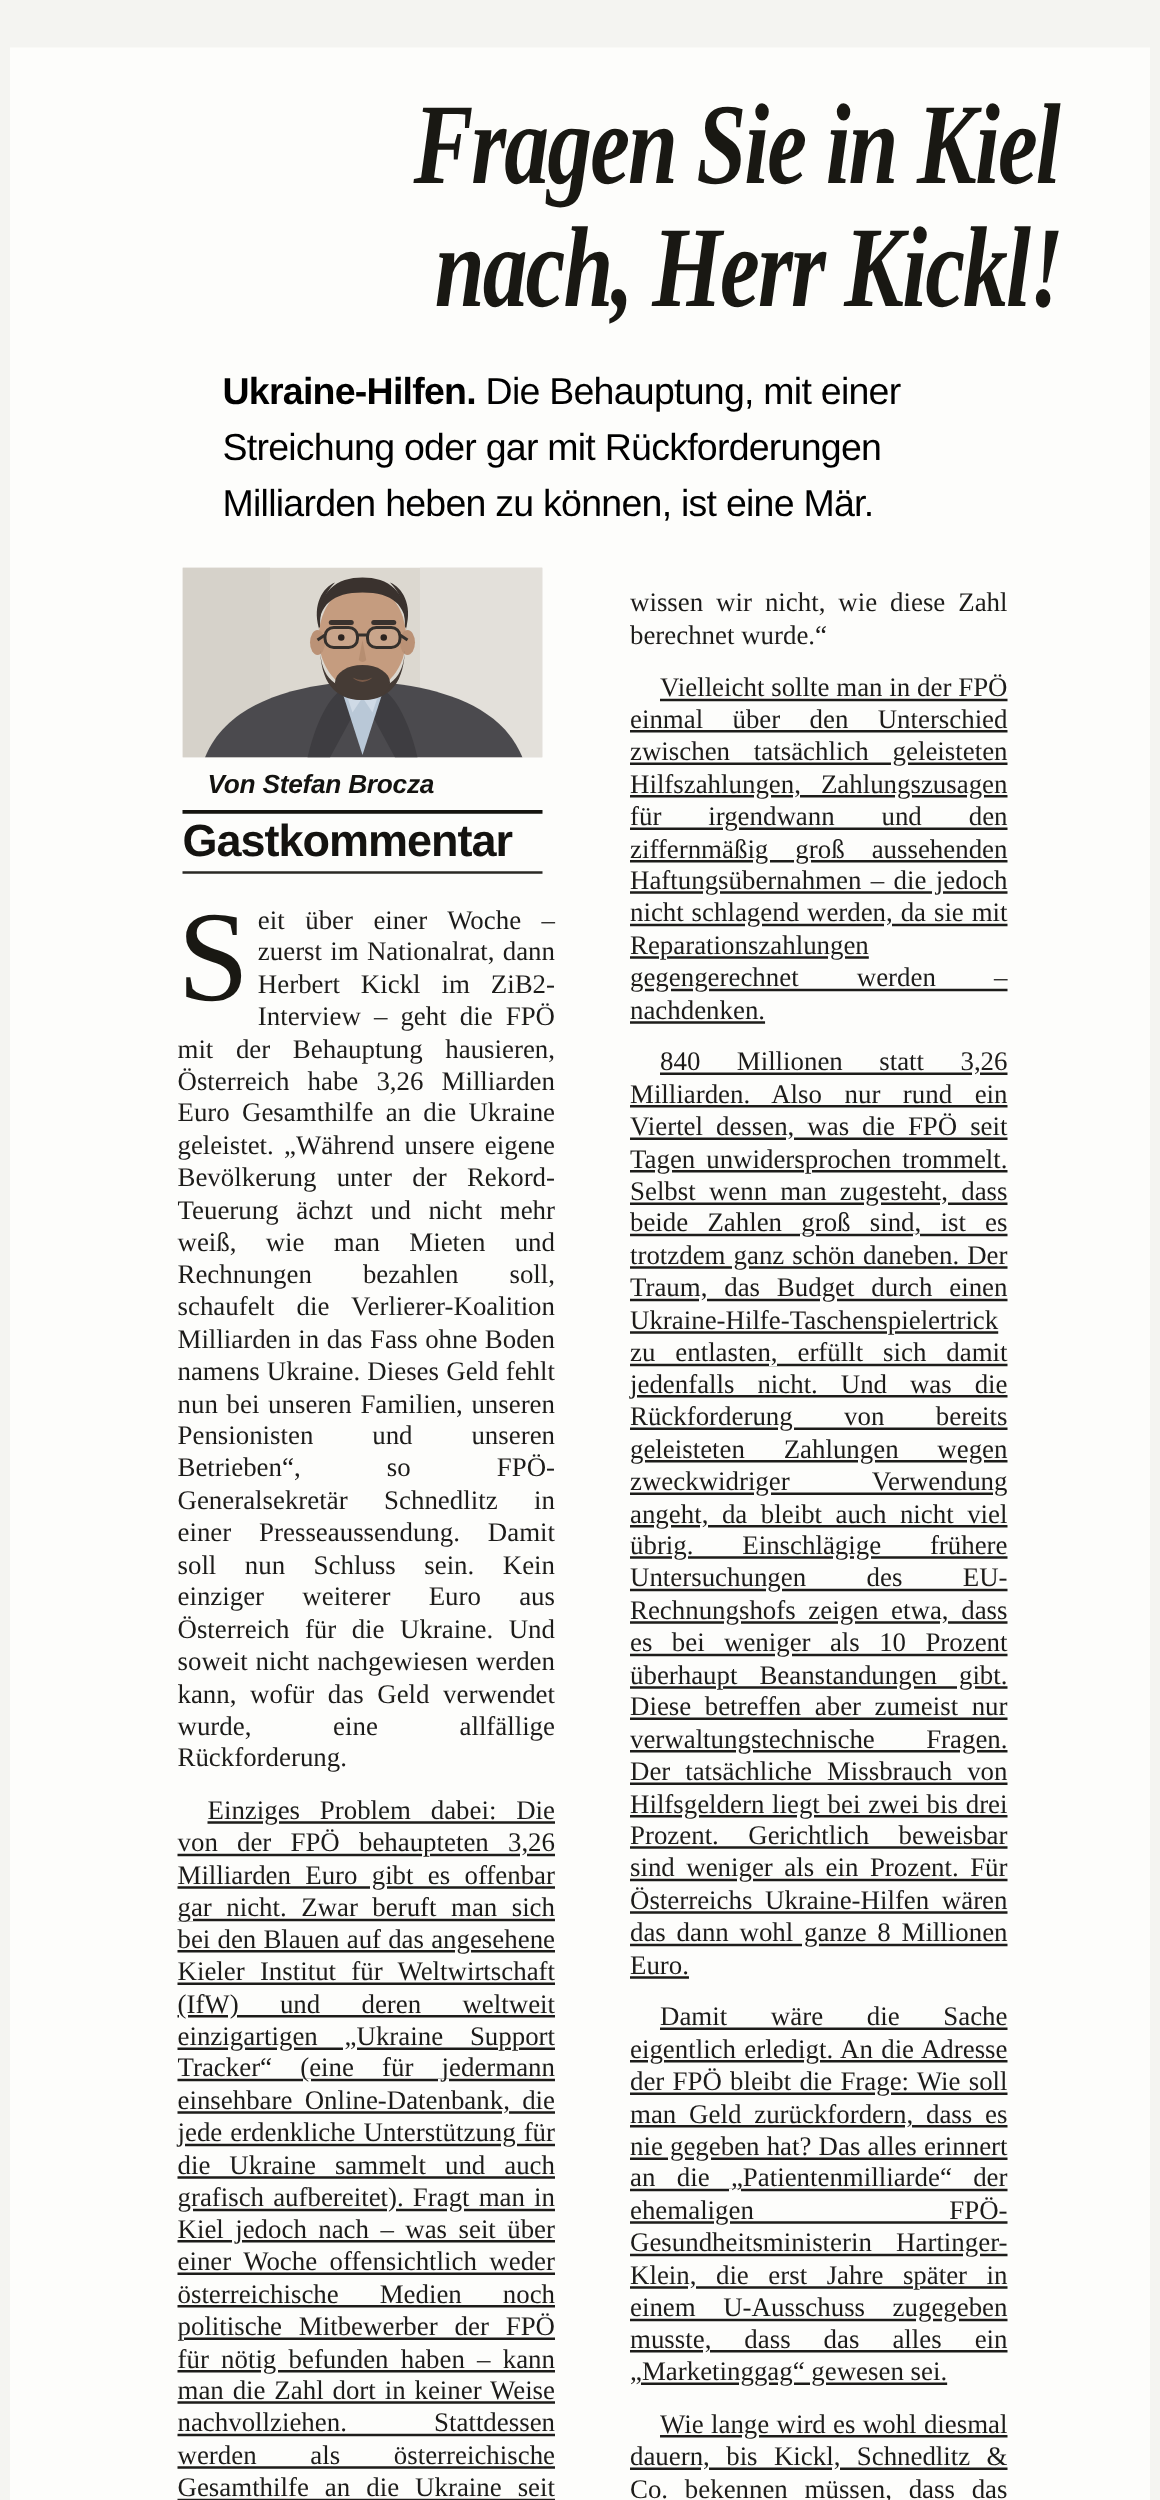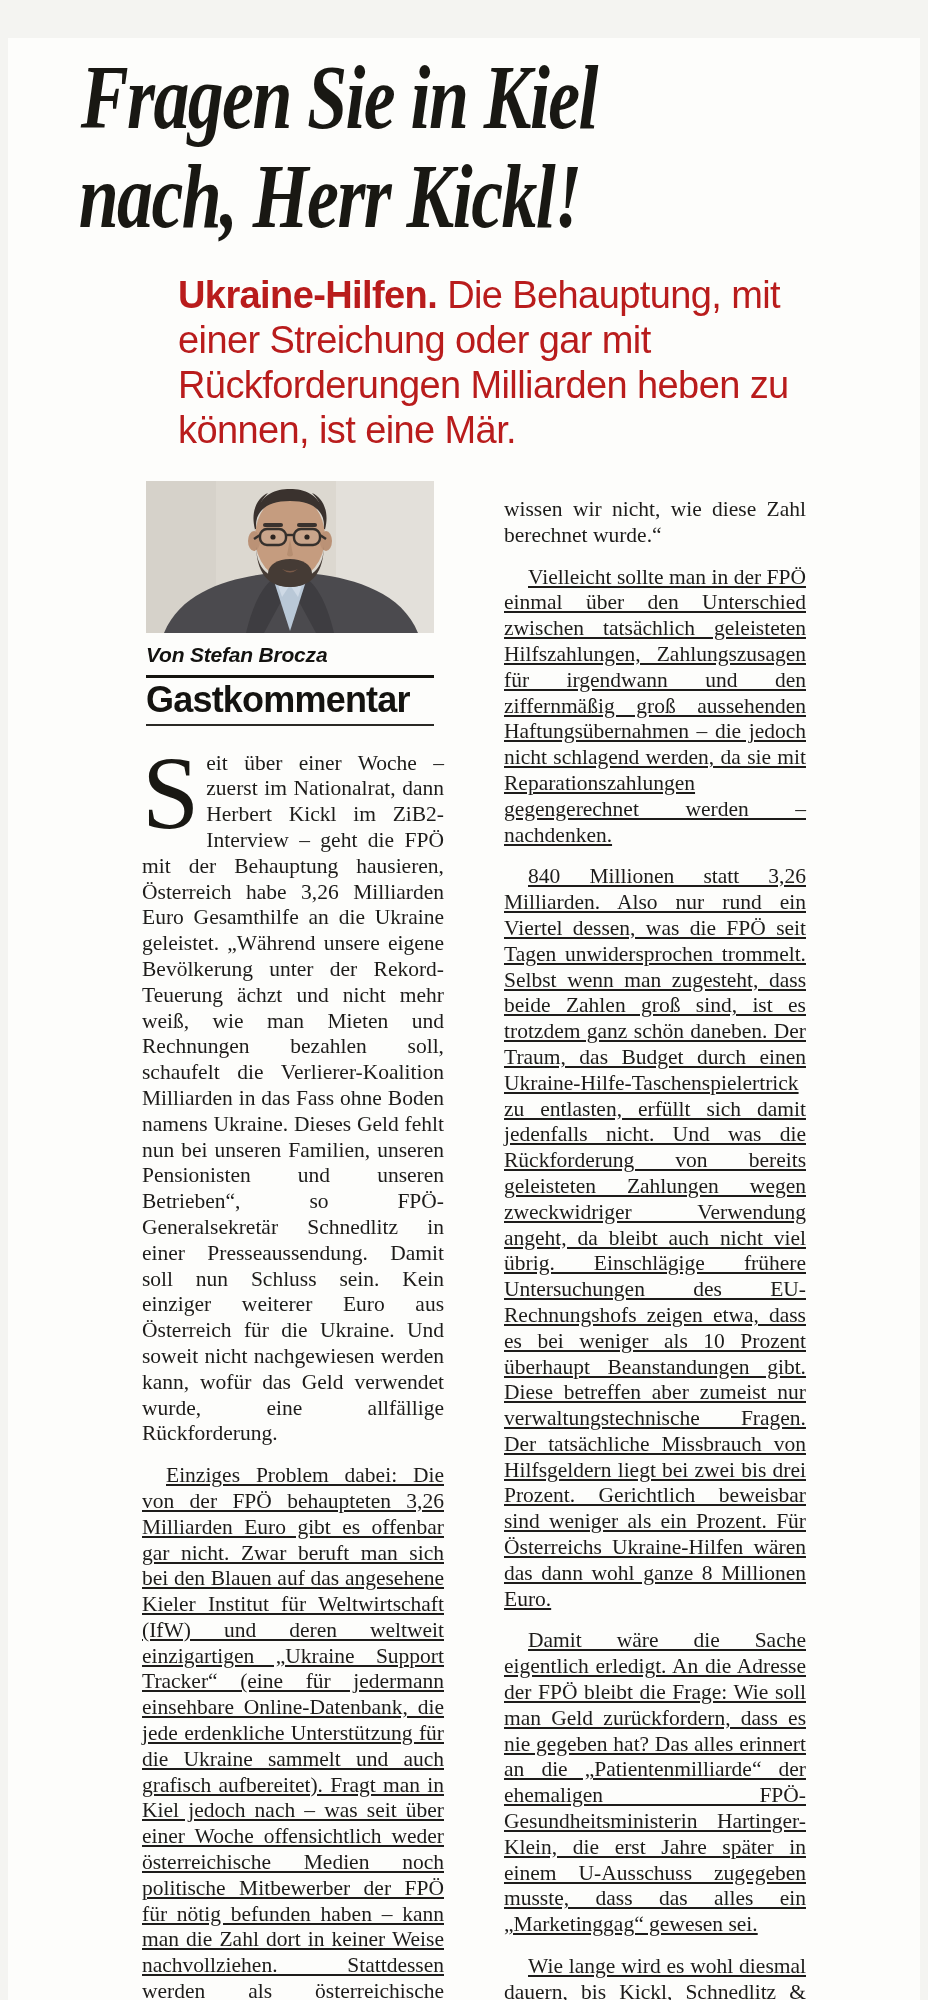--- a/index.html
+++ b/index.html
@@ -12,54 +12,54 @@
     overflow: hidden;
     position: relative;
   }
   .sheet {
     position: absolute; left: 8px; top: 38px;
     width: 912px; height: 1962px;
     background: #fdfdfb;
   }
 
   
-  .headline { margin-top: 10px; text-align: left; }
+  .headline { margin-top: 28px; text-align: right; }
   .hl-line {
     font-style: italic; font-weight: bold;
     font-size: 92px; line-height: 99px; letter-spacing: -2px;
     color: #191813;
   }
   .hl-inner { display: inline-block; transform: scaleX(0.78); transform-origin: 50% 50%; white-space: nowrap; }
 
   
   .standfirst {
     margin: 27px 0 0 170px; width: 636px;
     font-family: "Liberation Sans", sans-serif;
-    font-size: 38px; line-height: 45px; letter-spacing: -0.6px;
-    color: #b91c1c;
+    font-size: 30px; line-height: 45px; letter-spacing: -0.6px;
+    color: #000000;
   }
   .standfirst .kicker { font-weight: bold; }
 
   
   .columns { display: flex; gap: 28px; margin: 28px 0 0 118px; width: 696px; }
   .col {
     width: 334px;
     font-size: 21.5px; line-height: 25.8px;
     text-align: justify;
     hyphens: auto; -webkit-hyphens: auto;
   }
 
   
   .photo-block { width: 288px; margin-left: 20px; }
   .photo { width: 288px; height: 152px; display: block; }
   .photo-caption {
     font-family: "Liberation Sans", sans-serif;
     font-style: italic; font-weight: bold;
     font-size: 21px; letter-spacing: -0.2px;
-    margin-top: 9px; color: #141310;
+    margin-top: 9px; color: #141310; margin-left: 20px;
   }
   .rule-thick { height: 3px; background: #15140f; margin-top: 7px; }
   .section-label {
     font-family: "Liberation Sans", sans-serif;
     font-weight: bold; font-size: 36px; letter-spacing: -0.8px;
     margin-top: 9px; color: #141310;
   }
   .rule-thin { height: 2px; background: #2a2925; margin-top: 11px; }
 
   .body-start { margin-top: 25px; }

